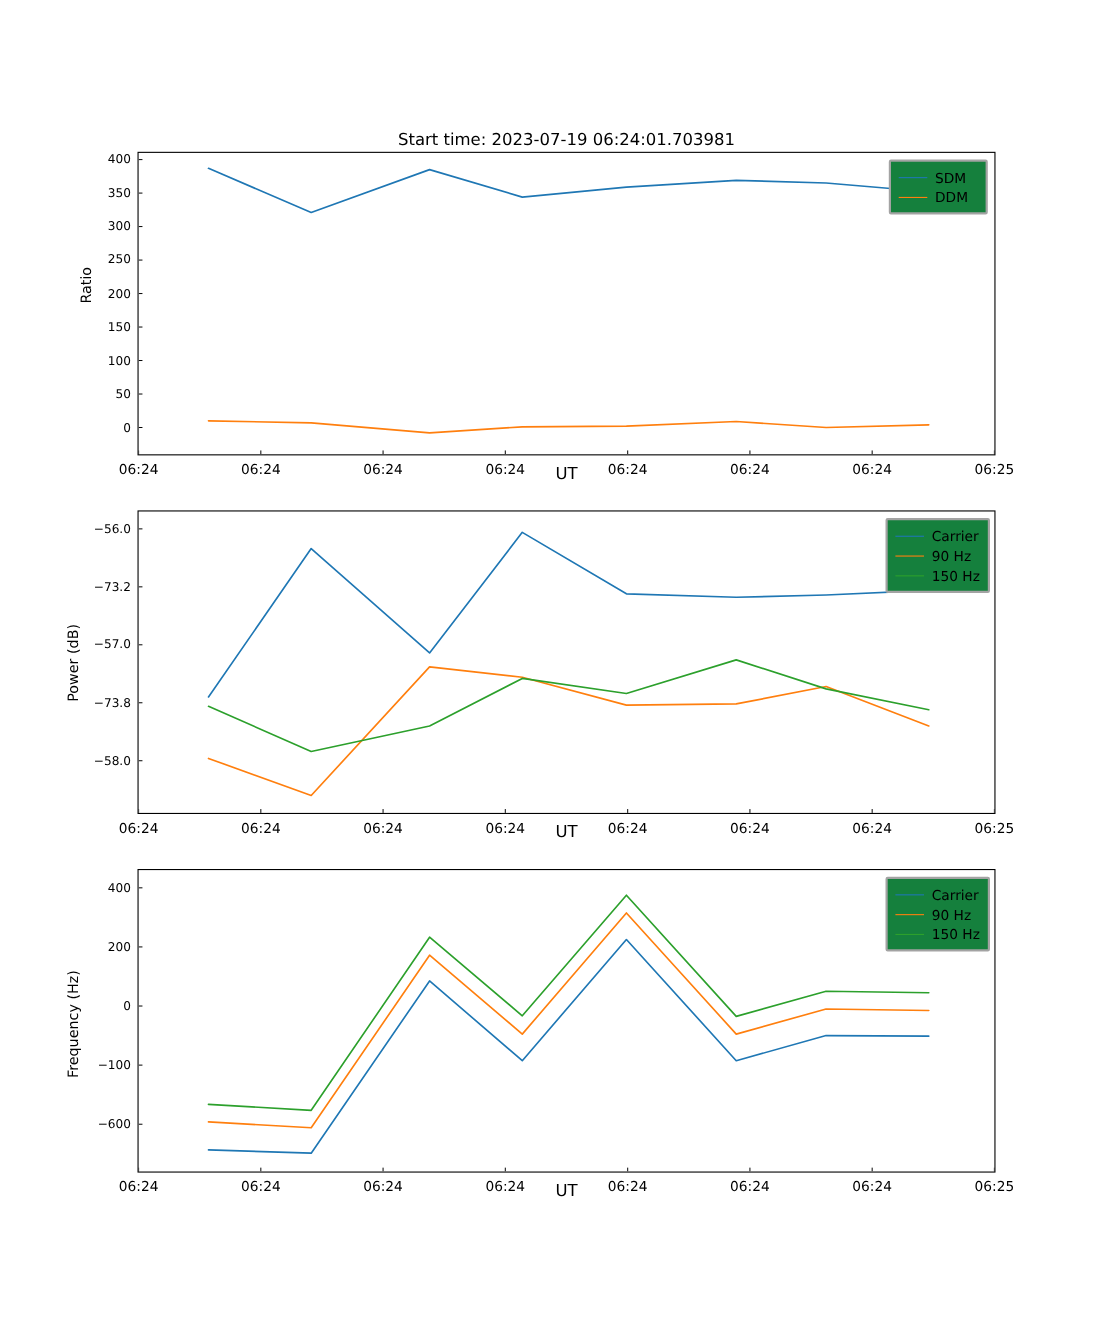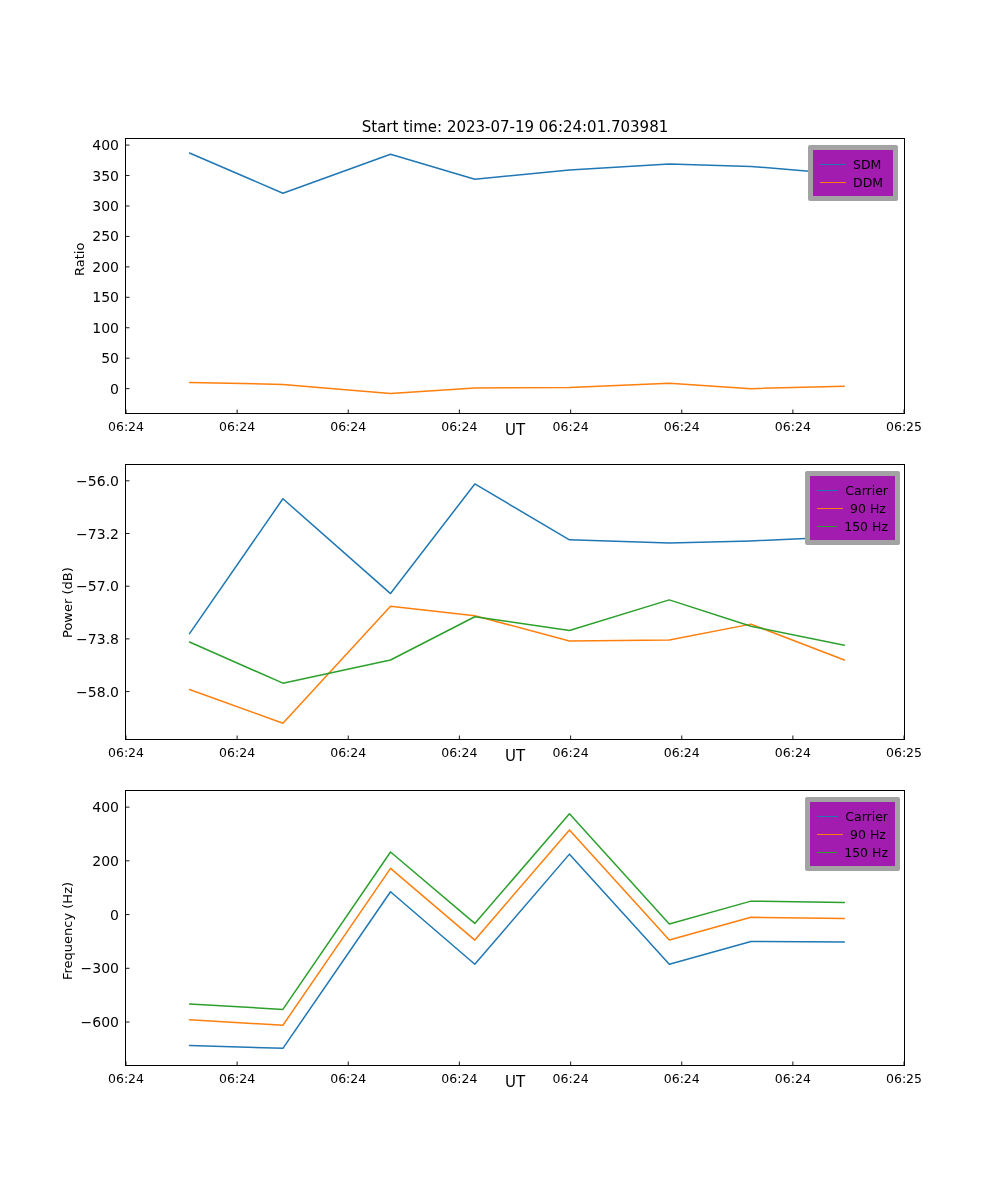--- a/index.html
+++ b/index.html
@@ -55,29 +55,29 @@
   }
   .tick-label-x {
     position: absolute;
     font-size: 12.5px;
     text-align: center;
     white-space: nowrap;
     transform: translateX(-50%);
   }
   .tick-label-y {
     position: absolute;
-    font-size: 14px;
+    font-size: 11px;
     text-align: right;
     white-space: nowrap;
     transform: translateY(-50%);
   }
   .legend {
     position: absolute;
-    border: 5px solid #a3a3a3;
-    background: #a21caf;
+    border: 2px solid #a3a3a3;
+    background: #15803d;
     border-radius: 2px;
     padding: 5px 7px;
     font-size: 12.5px;
     box-sizing: border-box;
   }
   .legend-row {
     display: flex;
     align-items: center;
     height: 18px;
     white-space: nowrap;
@@ -249,21 +249,21 @@
         <div class="tick-label-x" style="left: 237.124px; top: 1071px;">06:24</div>
         <div class="tick-label-x" style="left: 348.249px; top: 1071px;">06:24</div>
         <div class="tick-label-x" style="left: 459.373px; top: 1071px;">06:24</div>
         <div class="tick-label-x" style="left: 570.627px; top: 1071px;">06:24</div>
         <div class="tick-label-x" style="left: 681.751px; top: 1071px;">06:24</div>
         <div class="tick-label-x" style="left: 792.876px; top: 1071px;">06:24</div>
         <div class="tick-label-x" style="left: 904px; top: 1071px;">06:25</div>
       </div>
     <div id="yticks2">
         <div class="tick-label-y" style="left: 63px; width: 56px; top: 1022.02px;">−600</div>
-        <div class="tick-label-y" style="left: 63px; width: 56px; top: 968.294px;">−300</div>
+        <div class="tick-label-y" style="left: 63px; width: 56px; top: 968.294px;">−100</div>
         <div class="tick-label-y" style="left: 63px; width: 56px; top: 914.569px;">0</div>
         <div class="tick-label-y" style="left: 63px; width: 56px; top: 860.843px;">200</div>
         <div class="tick-label-y" style="left: 63px; width: 56px; top: 807.118px;">400</div>
       </div>
 
     <div class="xlabel" style="left:125px; top:1073px; width:780px;">UT</div>
     <div class="ylabel" style="left:60px; top:980px;">Frequency (Hz)</div>
 
     <div class="legend" style="left:805px; top:797px; width:95px;">
       <div class="legend-row">

